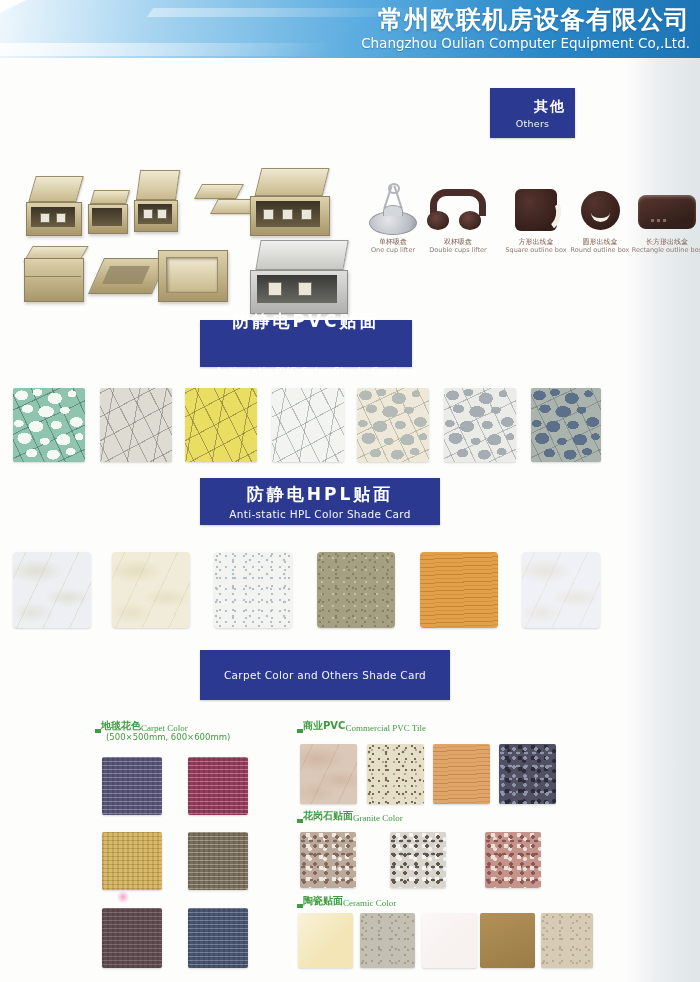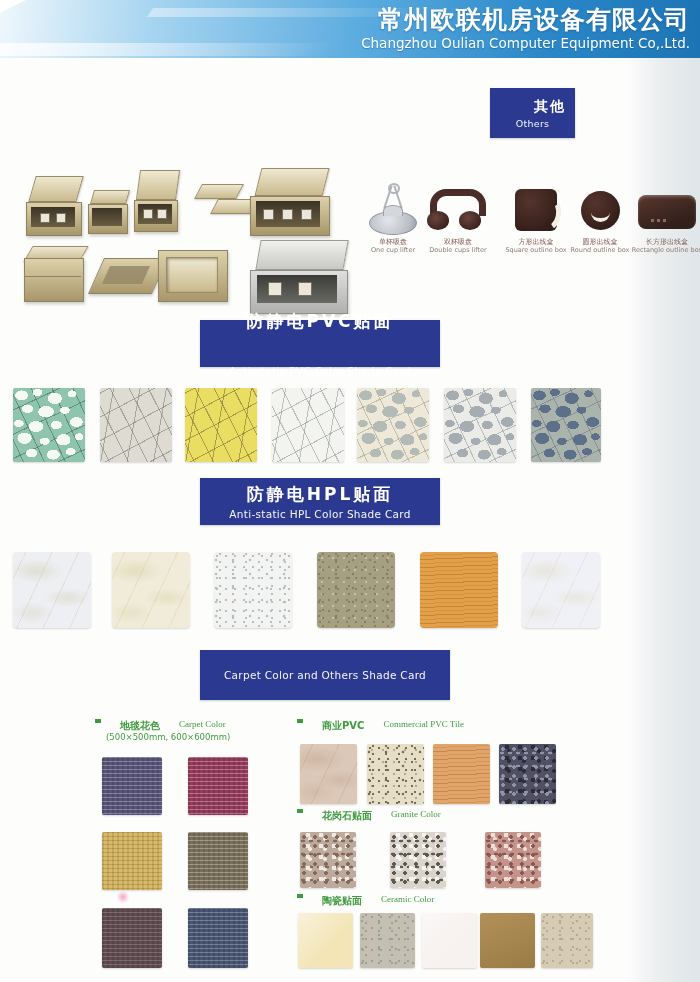--- a/index.html
+++ b/index.html
@@ -27,21 +27,21 @@
           justify-content:center;gap:2px;box-shadow:0 1px 2px rgba(0,0,0,.2);}
   .sec-zh{font-size:17px;font-weight:bold;letter-spacing:3px;}
   .sec-en{font-size:10.5px;opacity:.95;letter-spacing:.3px;}
   #sec-others .sec-zh{font-size:14px;letter-spacing:2px;padding-left:35px;}
   #sec-others .sec-en{font-size:9.5px;}
 
   
   .sw{position:absolute;box-shadow:0 1px 2px rgba(0,0,0,.15);border-radius:2px;}
 
   
-  .mat-label{position:absolute;font-size:10px;display:flex;align-items:flex-start;gap:19px;white-space:nowrap;}
+  .mat-label{position:absolute;font-size:10px;display:flex;align-items:flex-end;gap:0;white-space:nowrap;}
   .mat-bullet{width:6px;height:4px;display:inline-block;}
   .mat-zh{font-weight:bold;}
   .mat-en{font-size:9px;font-family:Liberation Serif, serif;}
   .mat-size{position:absolute;font-size:8.5px;white-space:nowrap;}
 
   
   .gp{position:absolute;}
   .lid{position:absolute;background:linear-gradient(180deg,#efe8d0,#c9ba8e);border:1px solid #9a8c66;
        box-shadow:1px 1px 2px rgba(90,90,90,.3);}
   .gbody{position:absolute;background:linear-gradient(180deg,#ddd1ab,#a8976a);border:1px solid #8f8260;
@@ -205,21 +205,21 @@
   </div>
   <div class="oth" style="left:631px;top:183px;">
     <div class="oth-icon">
       <div class="rectbox"></div>
         <div class="rect-dots"></div>
     </div>
     <div class="oth-cap-zh">长方形出线盒</div>
     <div class="oth-cap-en">Rectangle outline box</div>
   </div>
 
-  <div class="secbox" style="left: 200px; top: 320px; width: 240px; height: 47px; background-color: rgb(43, 57, 144); gap: 32px;">
+  <div class="secbox" style="left: 200px; top: 320px; width: 212px; height: 47px; background-color: rgb(43, 57, 144); gap: 32px;">
     <div class="sec-zh">防静电PVC贴面</div>
     <div class="sec-en">Anti-static PVC Color Shade Card</div>
   </div>
 
   <div class="sw" style="left: 13px; top: 388px; width: 72px; height: 74px; background-color: rgb(143, 196, 174); background-image: radial-gradient(9px 7px at 12% 10%, rgb(244, 249, 244) 70%, transparent 71%), radial-gradient(7px 5px at 34% 6%, rgb(244, 249, 244) 70%, transparent 71%), radial-gradient(10px 8px at 58% 14%, rgb(244, 249, 244) 70%, transparent 71%), radial-gradient(6px 5px at 82% 8%, rgb(244, 249, 244) 70%, transparent 71%), radial-gradient(8px 6px at 20% 28%, rgb(244, 249, 244) 70%, transparent 71%), radial-gradient(11px 8px at 46% 32%, rgb(244, 249, 244) 70%, transparent 71%), radial-gradient(7px 5px at 72% 30%, rgb(244, 249, 244) 70%, transparent 71%), radial-gradient(7px 5px at 8% 48%, rgb(244, 249, 244) 70%, transparent 71%), radial-gradient(10px 8px at 32% 52%, rgb(244, 249, 244) 70%, transparent 71%), radial-gradient(8px 6px at 60% 50%, rgb(244, 249, 244) 70%, transparent 71%), radial-gradient(9px 7px at 88% 46%, rgb(244, 249, 244) 70%, transparent 71%), radial-gradient(10px 8px at 16% 68%, rgb(244, 249, 244) 70%, transparent 71%), radial-gradient(7px 5px at 44% 72%, rgb(244, 249, 244) 70%, transparent 71%), radial-gradient(10px 8px at 70% 70%, rgb(244, 249, 244) 70%, transparent 71%), radial-gradient(6px 5px at 92% 66%, rgb(244, 249, 244) 70%, transparent 71%), radial-gradient(8px 6px at 26% 88%, rgb(244, 249, 244) 70%, transparent 71%), radial-gradient(9px 7px at 56% 90%, rgb(244, 249, 244) 70%, transparent 71%), radial-gradient(7px 5px at 80% 86%, rgb(244, 249, 244) 70%, transparent 71%), repeating-linear-gradient(65deg, transparent 0px, transparent 9px, rgba(55, 95, 82, 0.5) 9px, rgba(55, 95, 82, 0.5) 10px, transparent 10px, transparent 19px), repeating-linear-gradient(-25deg, transparent 0px, transparent 11px, rgba(55, 95, 82, 0.5) 11px, rgba(55, 95, 82, 0.5) 12px, transparent 12px, transparent 22px); background-size: 100% 100%, 100% 100%, 100% 100%, 100% 100%, 100% 100%, 100% 100%, 100% 100%, 100% 100%, 100% 100%, 100% 100%, 100% 100%, 100% 100%, 100% 100%, 100% 100%, 100% 100%, 100% 100%, 100% 100%, 100% 100%, 100% 100%, 100% 100%;"></div>
   <div class="sw" style="left: 100px; top: 388px; width: 72px; height: 74px; background-color: rgb(222, 219, 211); background-image: repeating-linear-gradient(63deg, transparent 0px, transparent 8px, rgba(118, 118, 112, 0.55) 8px, rgba(118, 118, 112, 0.55) 9px, transparent 9px, transparent 17px), repeating-linear-gradient(-28deg, transparent 0px, transparent 10px, rgba(118, 118, 112, 0.55) 10px, rgba(118, 118, 112, 0.55) 11px, transparent 11px, transparent 21px), repeating-linear-gradient(100deg, transparent 0px, transparent 13px, rgba(118, 118, 112, 0.55) 13px, rgba(118, 118, 112, 0.55) 14px, transparent 14px, transparent 26px); background-size: 100% 100%, 100% 100%, 100% 100%;"></div>
   <div class="sw" style="left: 185px; top: 388px; width: 72px; height: 74px; background-color: rgb(234, 222, 98); background-image: repeating-linear-gradient(63deg, transparent 0px, transparent 8px, rgba(125, 115, 55, 0.6) 8px, rgba(125, 115, 55, 0.6) 9px, transparent 9px, transparent 17px), repeating-linear-gradient(-28deg, transparent 0px, transparent 10px, rgba(125, 115, 55, 0.6) 10px, rgba(125, 115, 55, 0.6) 11px, transparent 11px, transparent 21px), repeating-linear-gradient(100deg, transparent 0px, transparent 13px, rgba(125, 115, 55, 0.6) 13px, rgba(125, 115, 55, 0.6) 14px, transparent 14px, transparent 26px); background-size: 100% 100%, 100% 100%, 100% 100%;"></div>
   <div class="sw" style="left: 272px; top: 388px; width: 72px; height: 74px; background-color: rgb(243, 244, 239); background-image: repeating-linear-gradient(63deg, transparent 0px, transparent 8px, rgba(125, 138, 138, 0.5) 8px, rgba(125, 138, 138, 0.5) 9px, transparent 9px, transparent 17px), repeating-linear-gradient(-28deg, transparent 0px, transparent 10px, rgba(125, 138, 138, 0.5) 10px, rgba(125, 138, 138, 0.5) 11px, transparent 11px, transparent 21px), repeating-linear-gradient(100deg, transparent 0px, transparent 13px, rgba(125, 138, 138, 0.5) 13px, rgba(125, 138, 138, 0.5) 14px, transparent 14px, transparent 26px); background-size: 100% 100%, 100% 100%, 100% 100%;"></div>
   <div class="sw" style="left: 357px; top: 388px; width: 72px; height: 74px; background-color: rgb(238, 232, 216); background-image: radial-gradient(9px 7px at 12% 10%, rgb(180, 186, 182) 70%, transparent 71%), radial-gradient(7px 5px at 34% 6%, rgb(180, 186, 182) 70%, transparent 71%), radial-gradient(10px 8px at 58% 14%, rgb(180, 186, 182) 70%, transparent 71%), radial-gradient(6px 5px at 82% 8%, rgb(180, 186, 182) 70%, transparent 71%), radial-gradient(8px 6px at 20% 28%, rgb(180, 186, 182) 70%, transparent 71%), radial-gradient(11px 8px at 46% 32%, rgb(180, 186, 182) 70%, transparent 71%), radial-gradient(7px 5px at 72% 30%, rgb(180, 186, 182) 70%, transparent 71%), radial-gradient(7px 5px at 8% 48%, rgb(180, 186, 182) 70%, transparent 71%), radial-gradient(10px 8px at 32% 52%, rgb(180, 186, 182) 70%, transparent 71%), radial-gradient(8px 6px at 60% 50%, rgb(180, 186, 182) 70%, transparent 71%), radial-gradient(9px 7px at 88% 46%, rgb(180, 186, 182) 70%, transparent 71%), radial-gradient(10px 8px at 16% 68%, rgb(180, 186, 182) 70%, transparent 71%), radial-gradient(7px 5px at 44% 72%, rgb(180, 186, 182) 70%, transparent 71%), radial-gradient(10px 8px at 70% 70%, rgb(180, 186, 182) 70%, transparent 71%), radial-gradient(6px 5px at 92% 66%, rgb(180, 186, 182) 70%, transparent 71%), radial-gradient(8px 6px at 26% 88%, rgb(180, 186, 182) 70%, transparent 71%), radial-gradient(9px 7px at 56% 90%, rgb(180, 186, 182) 70%, transparent 71%), radial-gradient(7px 5px at 80% 86%, rgb(180, 186, 182) 70%, transparent 71%), repeating-linear-gradient(65deg, transparent 0px, transparent 9px, rgba(140, 140, 128, 0.45) 9px, rgba(140, 140, 128, 0.45) 10px, transparent 10px, transparent 19px), repeating-linear-gradient(-25deg, transparent 0px, transparent 11px, rgba(140, 140, 128, 0.45) 11px, rgba(140, 140, 128, 0.45) 12px, transparent 12px, transparent 22px); background-size: 100% 100%, 100% 100%, 100% 100%, 100% 100%, 100% 100%, 100% 100%, 100% 100%, 100% 100%, 100% 100%, 100% 100%, 100% 100%, 100% 100%, 100% 100%, 100% 100%, 100% 100%, 100% 100%, 100% 100%, 100% 100%, 100% 100%, 100% 100%;"></div>
   <div class="sw" style="left: 444px; top: 388px; width: 72px; height: 74px; background-color: rgb(235, 236, 232); background-image: radial-gradient(9px 7px at 12% 10%, rgb(166, 173, 178) 70%, transparent 71%), radial-gradient(7px 5px at 34% 6%, rgb(166, 173, 178) 70%, transparent 71%), radial-gradient(10px 8px at 58% 14%, rgb(166, 173, 178) 70%, transparent 71%), radial-gradient(6px 5px at 82% 8%, rgb(166, 173, 178) 70%, transparent 71%), radial-gradient(8px 6px at 20% 28%, rgb(166, 173, 178) 70%, transparent 71%), radial-gradient(11px 8px at 46% 32%, rgb(166, 173, 178) 70%, transparent 71%), radial-gradient(7px 5px at 72% 30%, rgb(166, 173, 178) 70%, transparent 71%), radial-gradient(7px 5px at 8% 48%, rgb(166, 173, 178) 70%, transparent 71%), radial-gradient(10px 8px at 32% 52%, rgb(166, 173, 178) 70%, transparent 71%), radial-gradient(8px 6px at 60% 50%, rgb(166, 173, 178) 70%, transparent 71%), radial-gradient(9px 7px at 88% 46%, rgb(166, 173, 178) 70%, transparent 71%), radial-gradient(10px 8px at 16% 68%, rgb(166, 173, 178) 70%, transparent 71%), radial-gradient(7px 5px at 44% 72%, rgb(166, 173, 178) 70%, transparent 71%), radial-gradient(10px 8px at 70% 70%, rgb(166, 173, 178) 70%, transparent 71%), radial-gradient(6px 5px at 92% 66%, rgb(166, 173, 178) 70%, transparent 71%), radial-gradient(8px 6px at 26% 88%, rgb(166, 173, 178) 70%, transparent 71%), radial-gradient(9px 7px at 56% 90%, rgb(166, 173, 178) 70%, transparent 71%), radial-gradient(7px 5px at 80% 86%, rgb(166, 173, 178) 70%, transparent 71%), repeating-linear-gradient(65deg, transparent 0px, transparent 9px, rgba(118, 128, 134, 0.45) 9px, rgba(118, 128, 134, 0.45) 10px, transparent 10px, transparent 19px), repeating-linear-gradient(-25deg, transparent 0px, transparent 11px, rgba(118, 128, 134, 0.45) 11px, rgba(118, 128, 134, 0.45) 12px, transparent 12px, transparent 22px); background-size: 100% 100%, 100% 100%, 100% 100%, 100% 100%, 100% 100%, 100% 100%, 100% 100%, 100% 100%, 100% 100%, 100% 100%, 100% 100%, 100% 100%, 100% 100%, 100% 100%, 100% 100%, 100% 100%, 100% 100%, 100% 100%, 100% 100%, 100% 100%;"></div>

